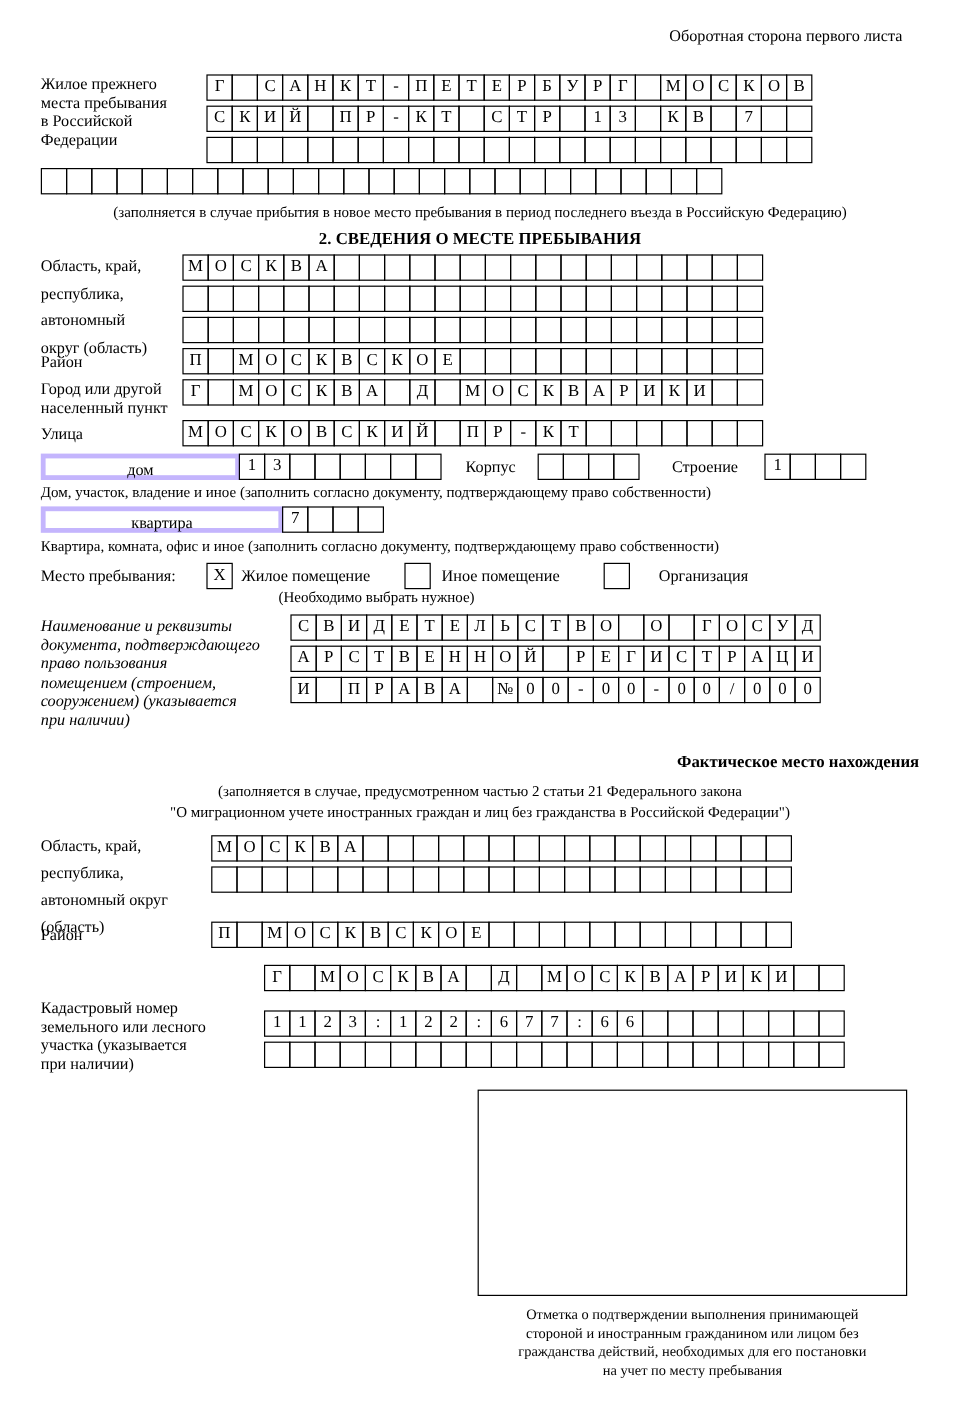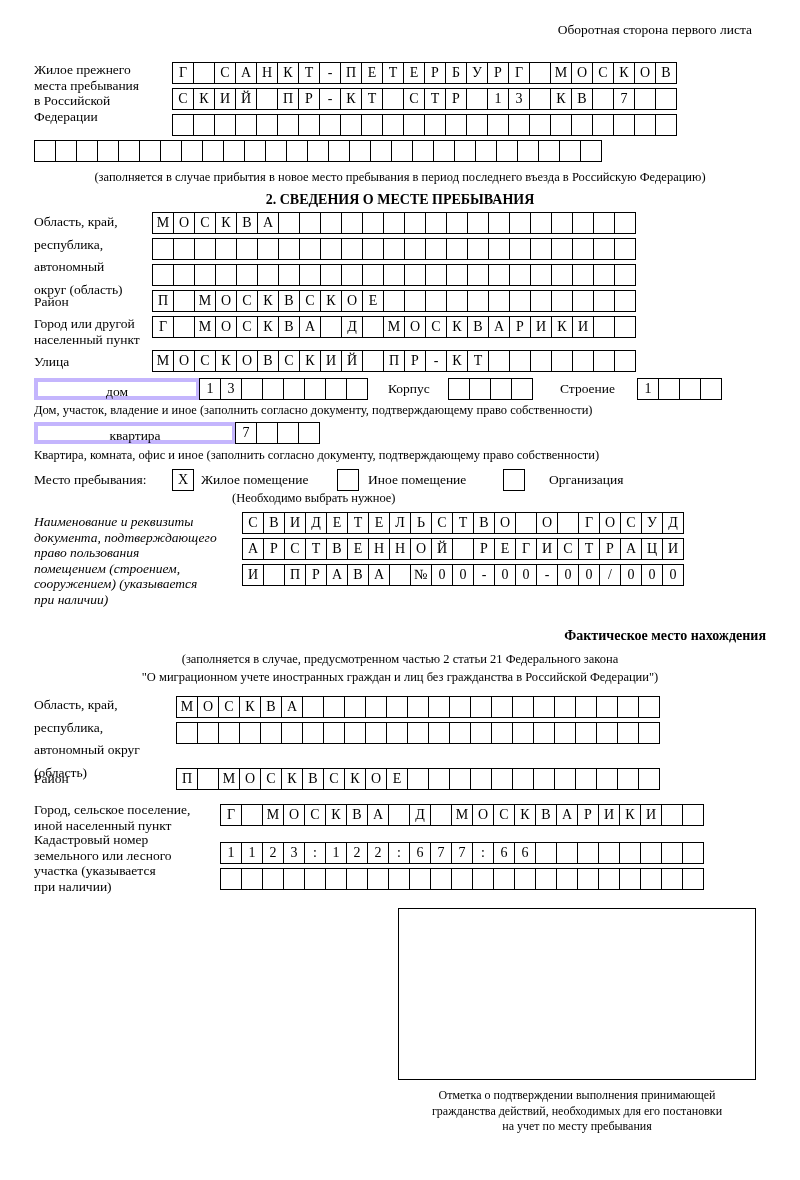--- a/index.html
+++ b/index.html
@@ -557,24 +557,20 @@
       <div class="cell"></div>
       <div class="cell"></div>
       <div class="cell"></div>
       <div class="cell"></div>
       <div class="cell"></div>
       <div class="cell"></div>
       <div class="cell"></div>
       <div class="cell last"></div>
     </div>
 
-  <div class="row" style="left:34px; top:802px; width:190px;">
-    <div class="lbl">Город, сельское поселение,</div>
-    <div class="lbl">иной населенный пункт</div>
-  </div>
   <div class="row cells" id="s3-city" style="left:220px; top:804px;">
       <div class="cell">Г</div>
       <div class="cell"></div>
       <div class="cell">М</div>
       <div class="cell">О</div>
       <div class="cell">С</div>
       <div class="cell">К</div>
       <div class="cell">В</div>
       <div class="cell">А</div>
       <div class="cell"></div>
@@ -648,17 +644,18 @@
       <div class="cell"></div>
       <div class="cell"></div>
       <div class="cell"></div>
       <div class="cell last"></div>
     </div>
 
   <div class="bigbox" style="left:398px; top:908px; width:358px; height:172px;"></div>
 
   <div class="row note" style="left:398px; top:1088px; width:358px;">
     <div>Отметка о подтверждении выполнения принимающей</div>
+    <div>стороной и иностранным гражданином или лицом без</div>
     <div>гражданства действий, необходимых для его постановки</div>
     <div>на учет по месту пребывания</div>
   </div>
 
 </div>
 
 </body></html>

